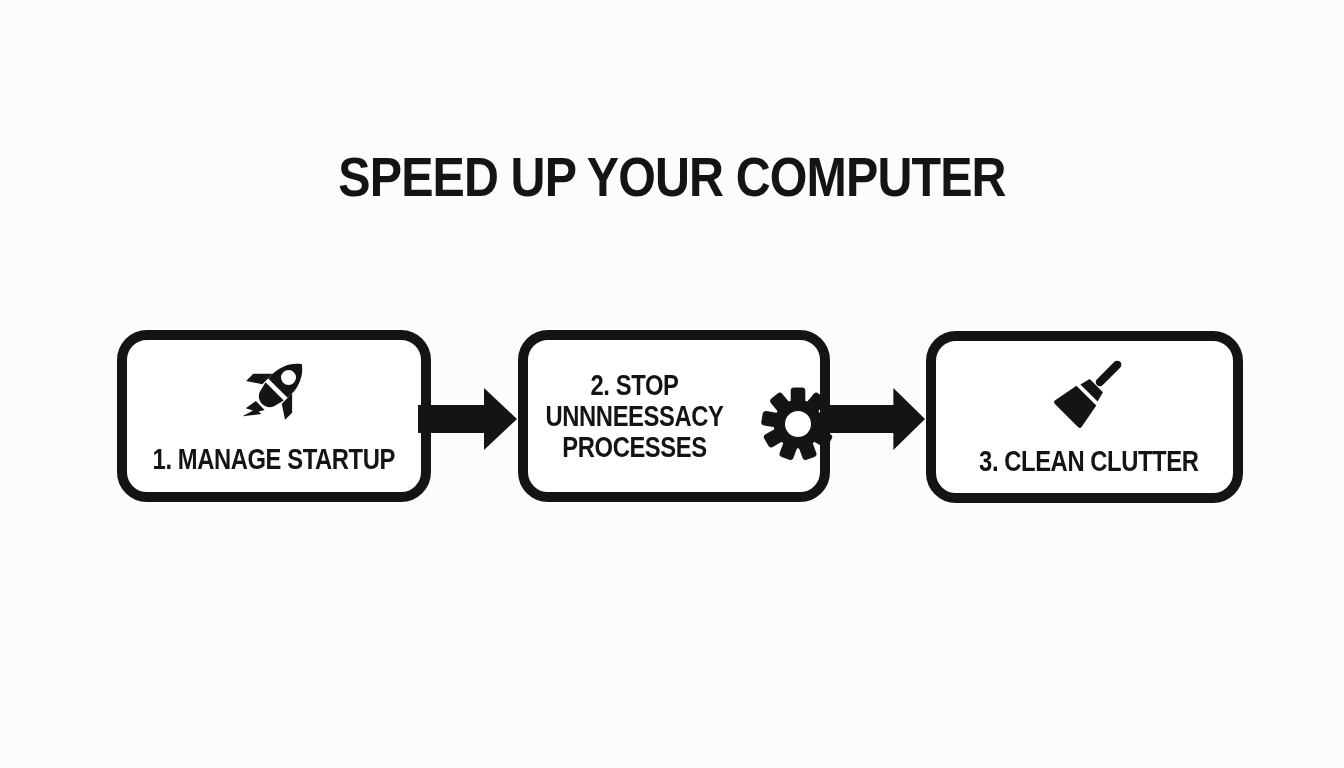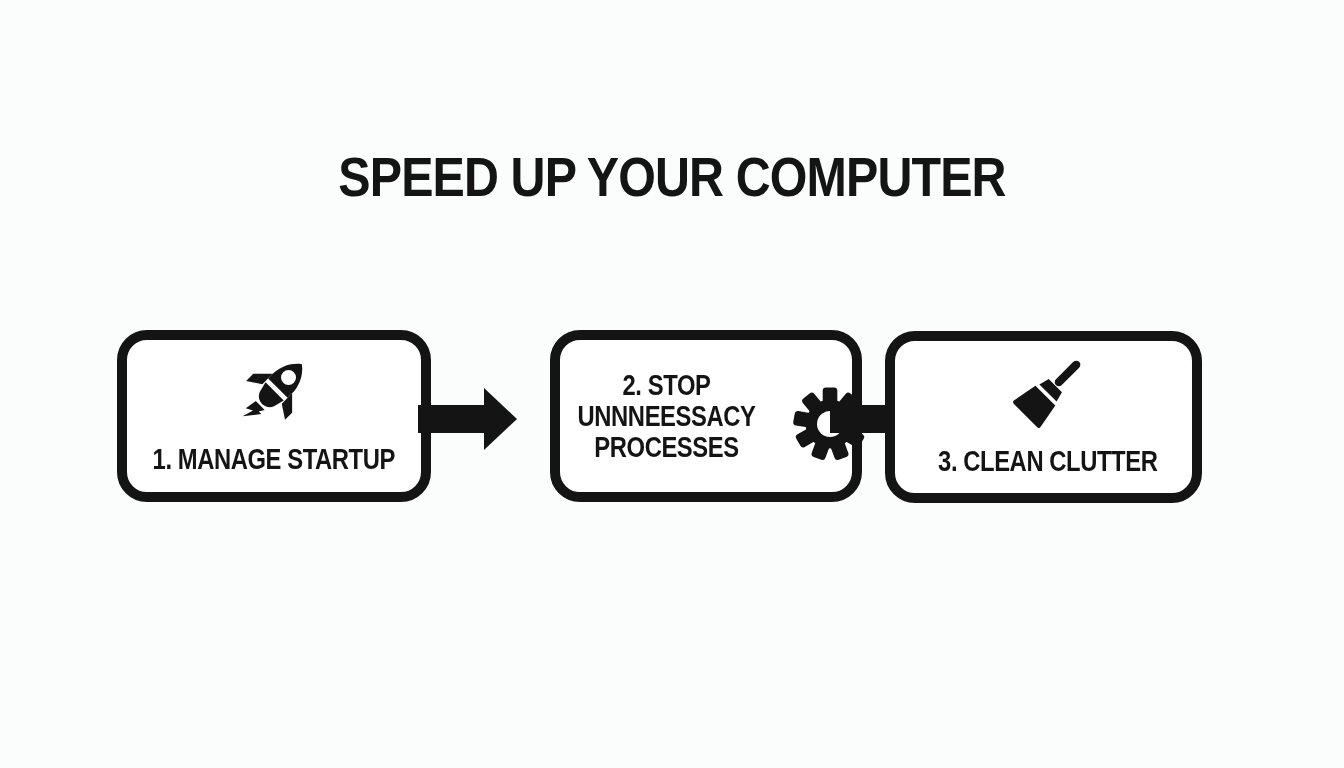--- a/index.html
+++ b/index.html
@@ -40,22 +40,22 @@
     background: var(--box-fill);
     border: 10px solid var(--ink);
     border-radius: 30px;
     display: flex;
     align-items: center;
     justify-content: center;
   }
   .step--icon-top { flex-direction: column; }
 
   #step-1 { left: 117px;  width: 314px; }
-  #step-2 { left: 518px;  width: 312px; margin-left: 32px; }
-  #step-3 { left: 885px;  width: 317px; top: 331px; padding-left: 8px; }
+  #step-2 { left: 518px;  width: 312px; }
+  #step-3 { left: 926px;  width: 317px; top: 331px; padding-left: 8px; }
 
   .step-label {
     font-weight: 700;
     font-size: 29px;
     line-height: 31px;
     letter-spacing: -0.5px;
     text-align: center;
     color: var(--ink);
     transform: scaleX(0.82);
     transform-origin: 50% 50%;

